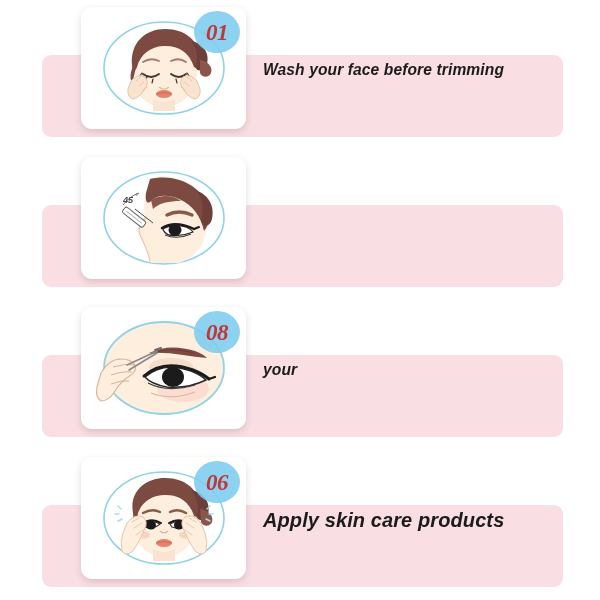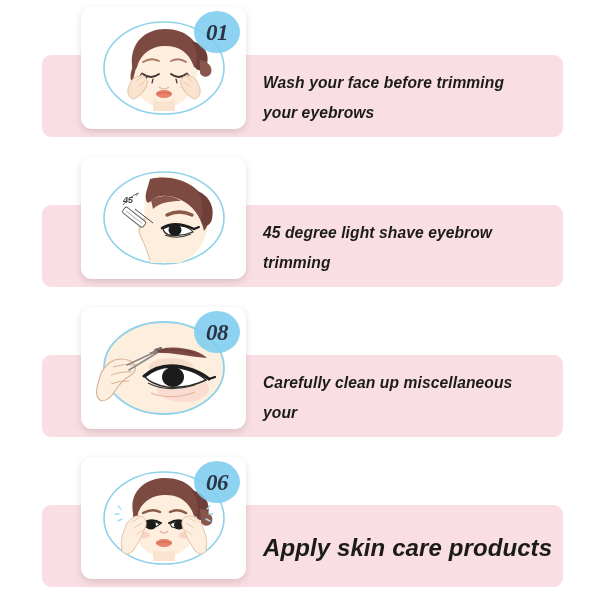--- a/index.html
+++ b/index.html
@@ -45,31 +45,31 @@
 
   
   .caption {
     position: absolute;
     left: 263px;
     top: 55px;
     width: 292px;
     height: 86px;
     display: flex;
     flex-direction: column;
-    justify-content: center;
+    justify-content: flex-start;
     color: #1b1b1b;
     font-family: "Liberation Sans", sans-serif;
     font-style: italic;
     font-weight: bold;
     font-size: 15.6px;
     line-height: 30px;
     letter-spacing: 0.1px;
   }
   .caption.single {
-    font-size: 24px;
+    font-size: 20px;
     line-height: 30px;
   }
   .caption .line { white-space: nowrap; }
 
   
   .card {
     position: absolute;
     left: 81px;
     top: 7px;
     width: 165px;
@@ -105,36 +105,35 @@
     display: flex;
     align-items: center;
     justify-content: center;
     z-index: 5;
   }
   .badge-num {
     font-family: "Liberation Serif", serif;
     font-style: italic;
     font-weight: bold;
     font-size: 23px;
-    color: #0f172a;
+    color: #b91c1c;
     letter-spacing: -0.5px;
     line-height: 1;
   }
 </style>
 </head>
 <body>
 
 <div class="infographic">
 
   <div class="step step-1">
     <div class="banner"></div>
 
     <div class="caption">
       <span class="line">Wash your face before trimming</span>
-      <span class="line">your eyebrows</span>
     </div>
 
     <div class="card">
       <div class="card-inner">
         <svg class="illus" viewBox="0 0 146 106">
           <ellipse cx="73" cy="53" rx="60" ry="46" fill="#ffffff" stroke="#8fd2ea" stroke-width="1.6"></ellipse>
           <path d="M40 56 C40 30 54 17 73 17 C92 17 106 30 106 56 C106 76 92 92 73 92 C54 92 40 76 40 56 Z" fill="#fdeedd"></path>
           <path d="M62 96 L62 84 Q73 90 84 84 L84 96 Z" fill="#fbe4cf"></path>
           <path d="M41 50 C39 27 55 14 74 14 C95 14 108 26 109 44 C109 50 106 54 103 52 C98 36 86 30 72 31 C60 32 50 38 46 52 C45 56 41 56 41 50 Z" fill="#7d4a42"></path>
           <path d="M100 26 C112 28 119 38 116 49 C114 56 107 58 104 52 C108 44 106 33 100 26 Z" fill="#6e3f38"></path>
@@ -159,24 +158,20 @@
       </div>
       <div class="badge">
         <span class="badge-num">01</span>
       </div>
     </div>
   </div>
 
   <div class="step step-2">
     <div class="banner"></div>
 
-    <div class="caption">
-      <span class="line">45 degree light shave eyebrow</span>
-      <span class="line">trimming</span>
-    </div>
 
     <div class="card">
       <div class="card-inner">
         <svg class="illus" viewBox="0 0 146 106">
           <ellipse cx="73" cy="53" rx="60" ry="46" fill="#ffffff" stroke="#8fd2ea" stroke-width="1.6"></ellipse>
           <path d="M63 12 C88 9 112 22 116 46 C120 70 108 92 88 98 L60 98 C58 86 54 78 49 70 C45 63 48 56 54 52 C52 38 54 20 63 12 Z" fill="#fdeedd"></path>
           <path d="M59 14 C84 8 112 20 117 44 C119 54 117 62 113 66 C110 52 102 40 88 34 C76 29 66 30 60 36 C56 40 54 36 55 28 Z" fill="#7d4a42"></path>
           <path d="M106 26 C118 30 124 42 121 54 C119 62 112 63 110 56 C113 46 112 34 106 26 Z" fill="#6e3f38"></path>
           <path d="M60 35 C70 29 82 30 90 36 C78 36 68 38 62 44 Z" fill="#8a554b"></path>
           <path d="M76 50 Q88 44 101 50" stroke="#8a5a47" stroke-width="3.4" fill="none" stroke-linecap="round"></path>
@@ -196,21 +191,20 @@
           <text x="44" y="34" font-family="Liberation Sans, sans-serif" font-size="7" fill="#4a4a4a">°</text>
         </svg>
       </div>
     </div>
   </div>
 
   <div class="step step-3">
     <div class="banner"></div>
 
     <div class="caption">
-      <span class="line">Carefully clean up miscellaneous</span>
       <span class="line">your</span>
     </div>
 
     <div class="card">
       <div class="card-inner">
         <svg class="illus" viewBox="0 0 146 106">
           <ellipse cx="73" cy="53" rx="60" ry="46" fill="#fdeedd" stroke="#8fd2ea" stroke-width="1.8"></ellipse>
           <ellipse cx="92" cy="74" rx="26" ry="13" fill="#f7cfc4" opacity="0.55"></ellipse>
           <ellipse cx="80" cy="52" rx="22" ry="9" fill="#e9c3b4" opacity="0.45"></ellipse>
           <path d="M58 38 Q78 28 104 36 Q112 39 116 43 Q104 42 92 40 Q74 37 58 38 Z" fill="#7d4a42"></path>

